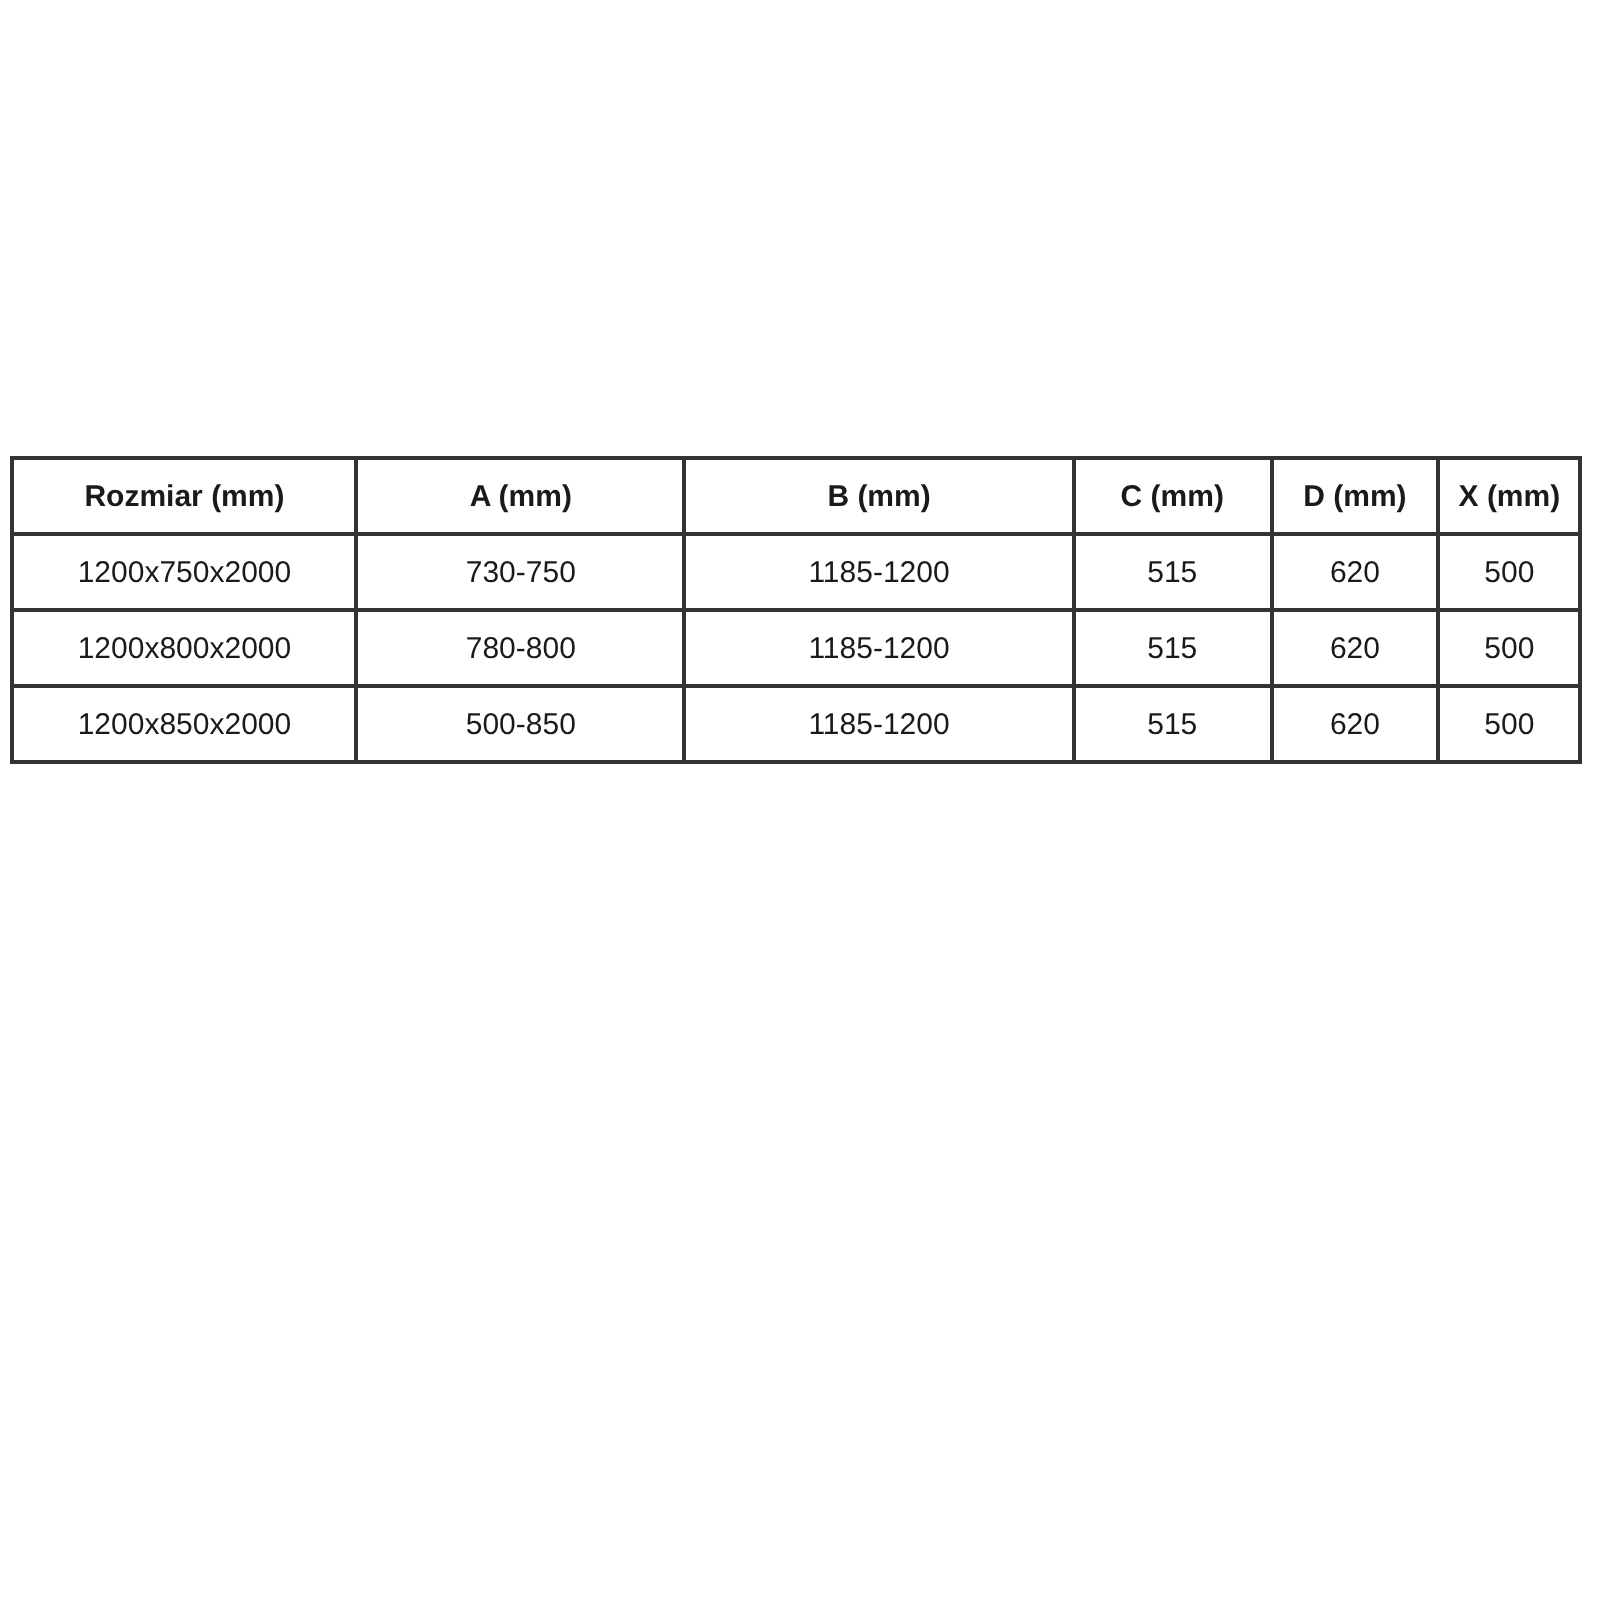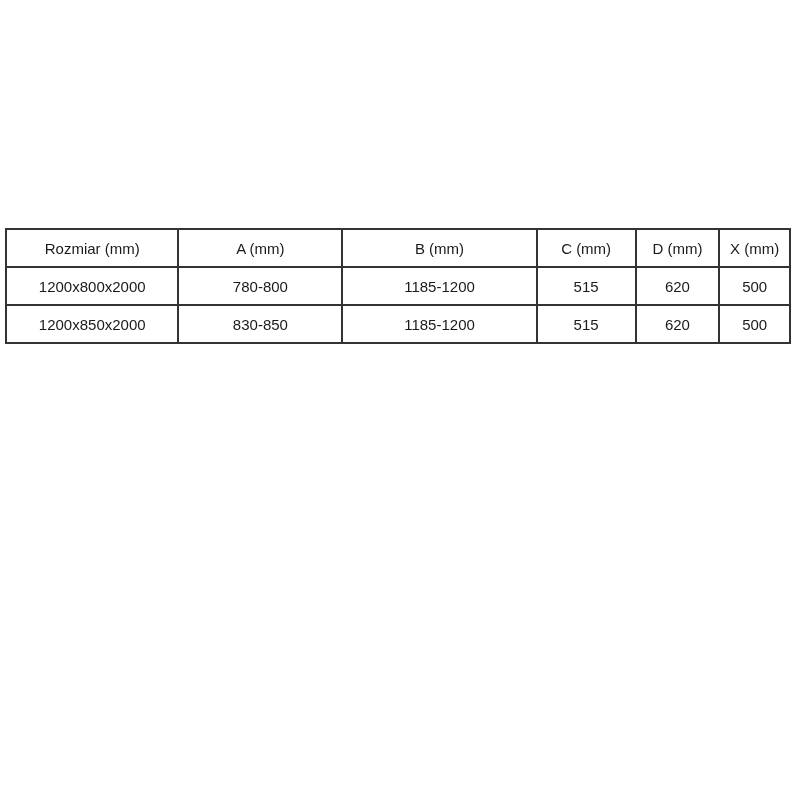--- a/index.html
+++ b/index.html
@@ -32,21 +32,21 @@
     height: 36px;
     text-align: center;
     vertical-align: middle;
     color: #1a1a1a;
     font-size: 15px;
     padding: 0 2px;
     overflow: hidden;
     white-space: nowrap;
   }
   table.dims th {
-    font-weight: normal;
+    font-weight: bold;
   }
   table.dims col:nth-child(1) { width: 22.0%; }
   table.dims col:nth-child(2) { width: 20.9%; }
   table.dims col:nth-child(3) { width: 24.8%; }
   table.dims col:nth-child(4) { width: 12.6%; }
   table.dims col:nth-child(5) { width: 10.7%; }
   table.dims col:nth-child(6) { width: 9.0%; }
 </style>
 </head>
 <body>
@@ -66,30 +66,38 @@
           <th>Rozmiar (mm)</th>
           <th>A (mm)</th>
           <th>B (mm)</th>
           <th>C (mm)</th>
           <th>D (mm)</th>
           <th>X (mm)</th>
         </tr>
     </thead>
     <tbody>
         <tr>
+          <td>1200x750x2000</td>
+          <td>730-750</td>
+          <td>1185-1200</td>
+          <td>515</td>
+          <td>620</td>
+          <td>500</td>
+        </tr>
+        <tr>
           <td>1200x800x2000</td>
           <td>780-800</td>
           <td>1185-1200</td>
           <td>515</td>
           <td>620</td>
           <td>500</td>
         </tr>
         <tr>
           <td>1200x850x2000</td>
-          <td>830-850</td>
+          <td>500-850</td>
           <td>1185-1200</td>
           <td>515</td>
           <td>620</td>
           <td>500</td>
         </tr>
       </tbody>
   </table>
 </div>
 
 </body></html>

